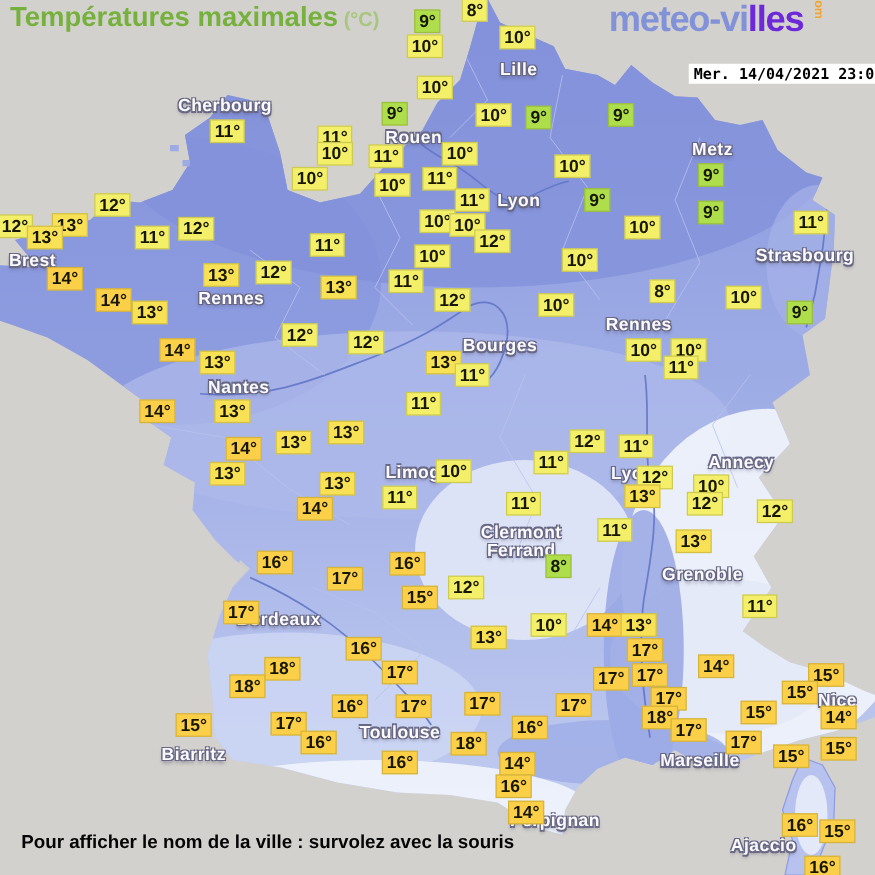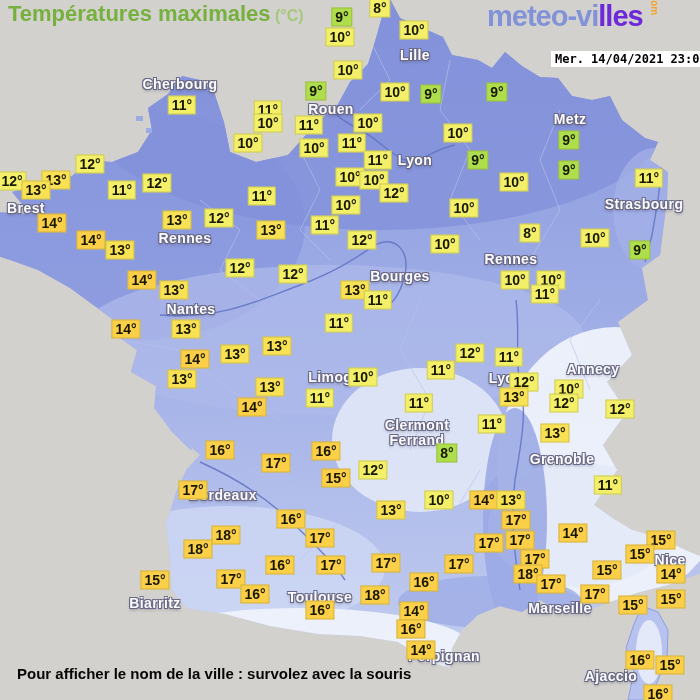--- a/index.html
+++ b/index.html
@@ -120,21 +120,21 @@
     <div class="city" style="left: 400px; top: 276px;">Bourges</div>
     <div class="city" style="left: 191px; top: 309px;">Nantes</div>
     <div class="city" style="left: 593px; top: 369px;">Annecy</div>
     <div class="city" style="left: 320px; top: 377px; padding-left: 37px;">Limoges</div>
     <div class="city" style="left: 506px; top: 378px;">Lyon</div>
     <div class="city" style="left: 417px; top: 425px;">Clermont</div>
     <div class="city" style="left: 417px; top: 440px;">Ferrand</div>
     <div class="city" style="left: 562px; top: 459px;">Grenoble</div>
     <div class="city" style="left: 223px; top: 471px; margin-top: 24px;">Bordeaux</div>
     <div class="city" style="left: 670px; top: 560px;">Nice</div>
-    <div class="city" style="left: 320px; top: 585px; margin-top: 12px;">Toulouse</div>
+    <div class="city" style="left: 320px; top: 585px;">Toulouse</div>
     <div class="city" style="left: 155px; top: 603px;">Biarritz</div>
     <div class="city" style="left: 560px; top: 608px;">Marseille</div>
     <div class="city" style="left: 444px; top: 656px;">Perpignan</div>
     <div class="city" style="left: 611px; top: 676px;">Ajaccio</div>
     <div class="badge" style="left: 380px; top: 8px; background: rgb(243, 239, 105);">8°</div>
     <div class="badge" style="left: 342px; top: 17px; background: rgb(174, 222, 75);">9°</div>
     <div class="badge" style="left: 340px; top: 37px; background: rgb(243, 239, 105);">10°</div>
     <div class="badge" style="left: 414px; top: 30px; background: rgb(243, 239, 105);">10°</div>
     <div class="badge" style="left: 348px; top: 70px; background: rgb(243, 239, 105);">10°</div>
     <div class="badge" style="left: 316px; top: 91px; background: rgb(174, 222, 75);">9°</div>

